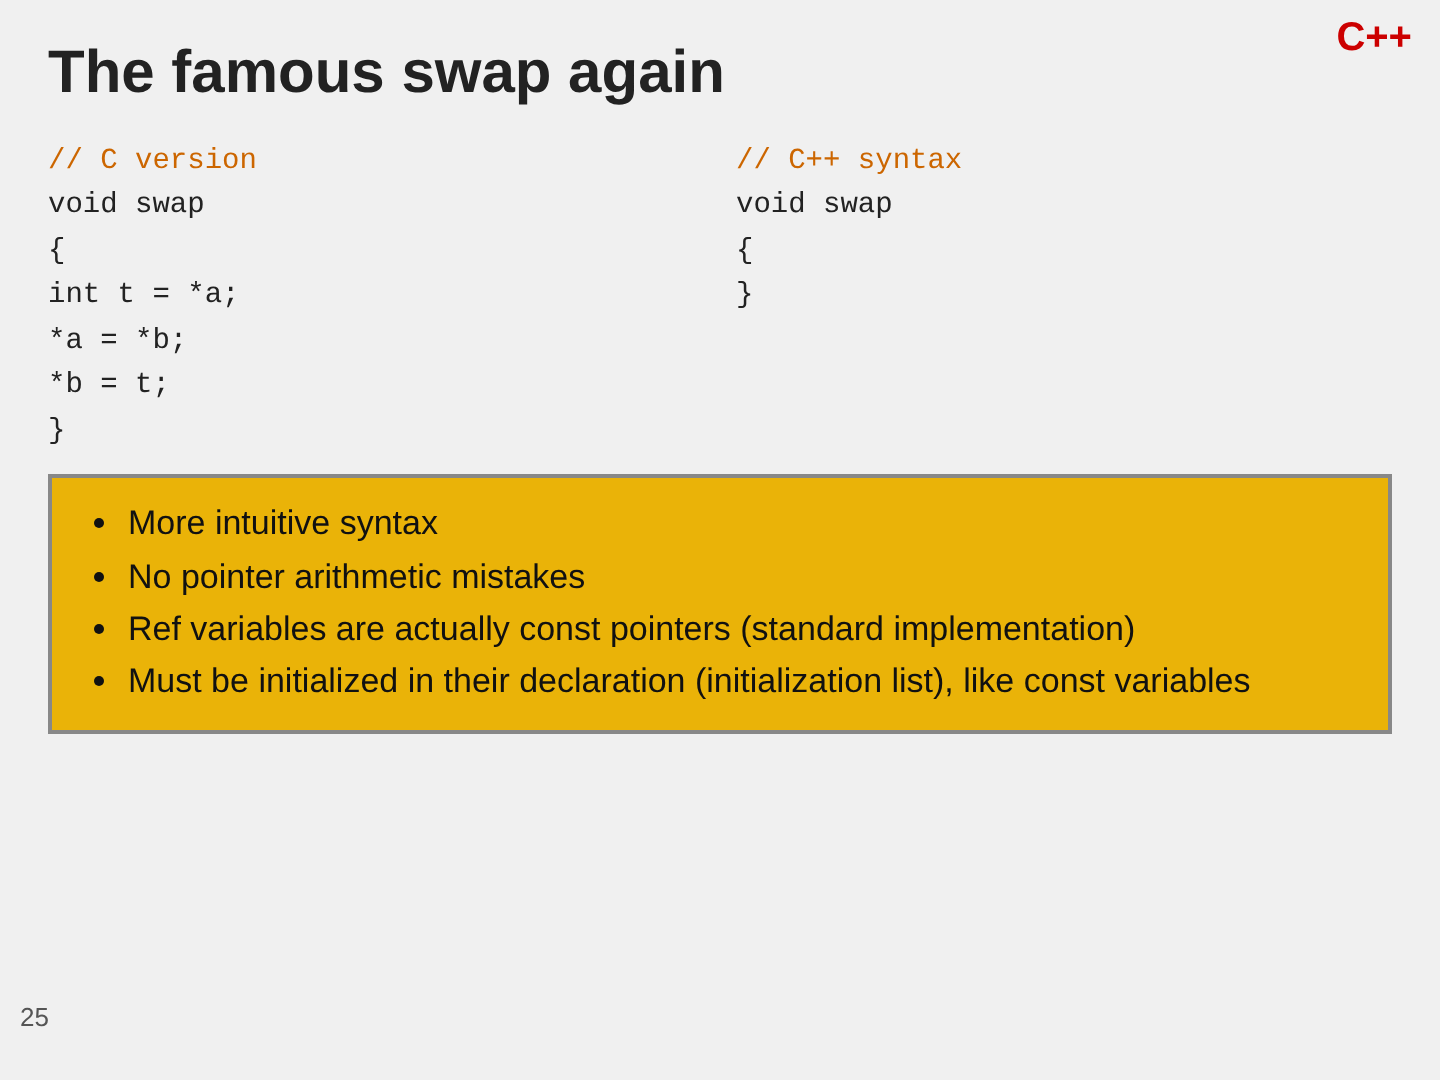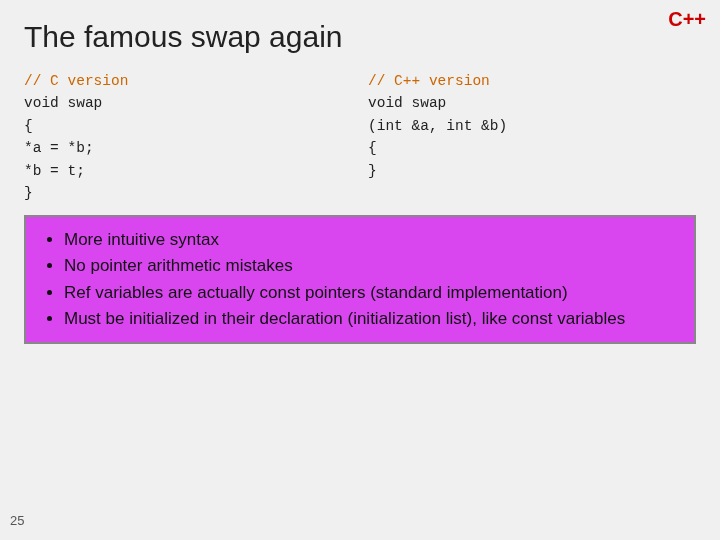--- a/index.html
+++ b/index.html
@@ -26,21 +26,21 @@
       top: 8px;
       right: 14px;
       color: #cc0000;
       font-size: 20px;
       font-weight: bold;
       font-family: Arial, sans-serif;
     }
 
     .slide-title {
       font-size: 30px;
-      font-weight: normal;
+      font-weight: bold;
       color: #222;
       margin-bottom: 16px;
       margin-top: 2px;
     }
 
     .code-section {
       display: flex;
       gap: 16px;
       margin-bottom: 10px;
     }
@@ -53,66 +53,66 @@
       line-height: 1.55;
       padding: 0 10px 0 0;
     }
 
     .code-block .comment {
       color: #cc6600;
     }
 
     .bullet-box {
       border: 2px solid #888;
-      background: #d946ef;
+      background: #eab308;
       padding: 10px 16px;
       margin-top: 4px;
     }
 
     .bullet-box ul {
       list-style: disc;
       padding-left: 22px;
     }
 
     .bullet-box ul li {
       font-size: 17px;
       color: #111;
       line-height: 1.55;
     }
 
     .slide-number {
       position: absolute;
-      bottom: 12px;
+      bottom: 24px;
       left: 10px;
       font-size: 13px;
       color: #555;
     }
   </style>
 </head>
 <body>
 
 <div class="slide">
 
   <div class="cpp-badge">C++</div>
 
   <div class="slide-title">The famous swap again</div>
 
   <div class="code-section">
     <div class="code-block">
       <div><span class="comment">// C version</span></div>
       <div>void swap</div>
       <div>{</div>
+      <div>    int t = *a;</div>
       <div>    *a = *b;</div>
       <div>    *b = t;</div>
       <div>}</div>
     </div>
     <div class="code-block">
-      <div><span class="comment">// C++ version</span></div>
+      <div><span class="comment">// C++ syntax</span></div>
       <div>void swap</div>
-      <div>    (int &amp;a, int &amp;b)</div>
       <div>{</div>
       <div>}</div>
     </div>
   </div>
 
   <div class="bullet-box">
     <ul>
     <li>More intuitive syntax</li>
         <li>No pointer arithmetic mistakes</li>
         <li>Ref variables are actually const pointers (standard implementation)</li>

